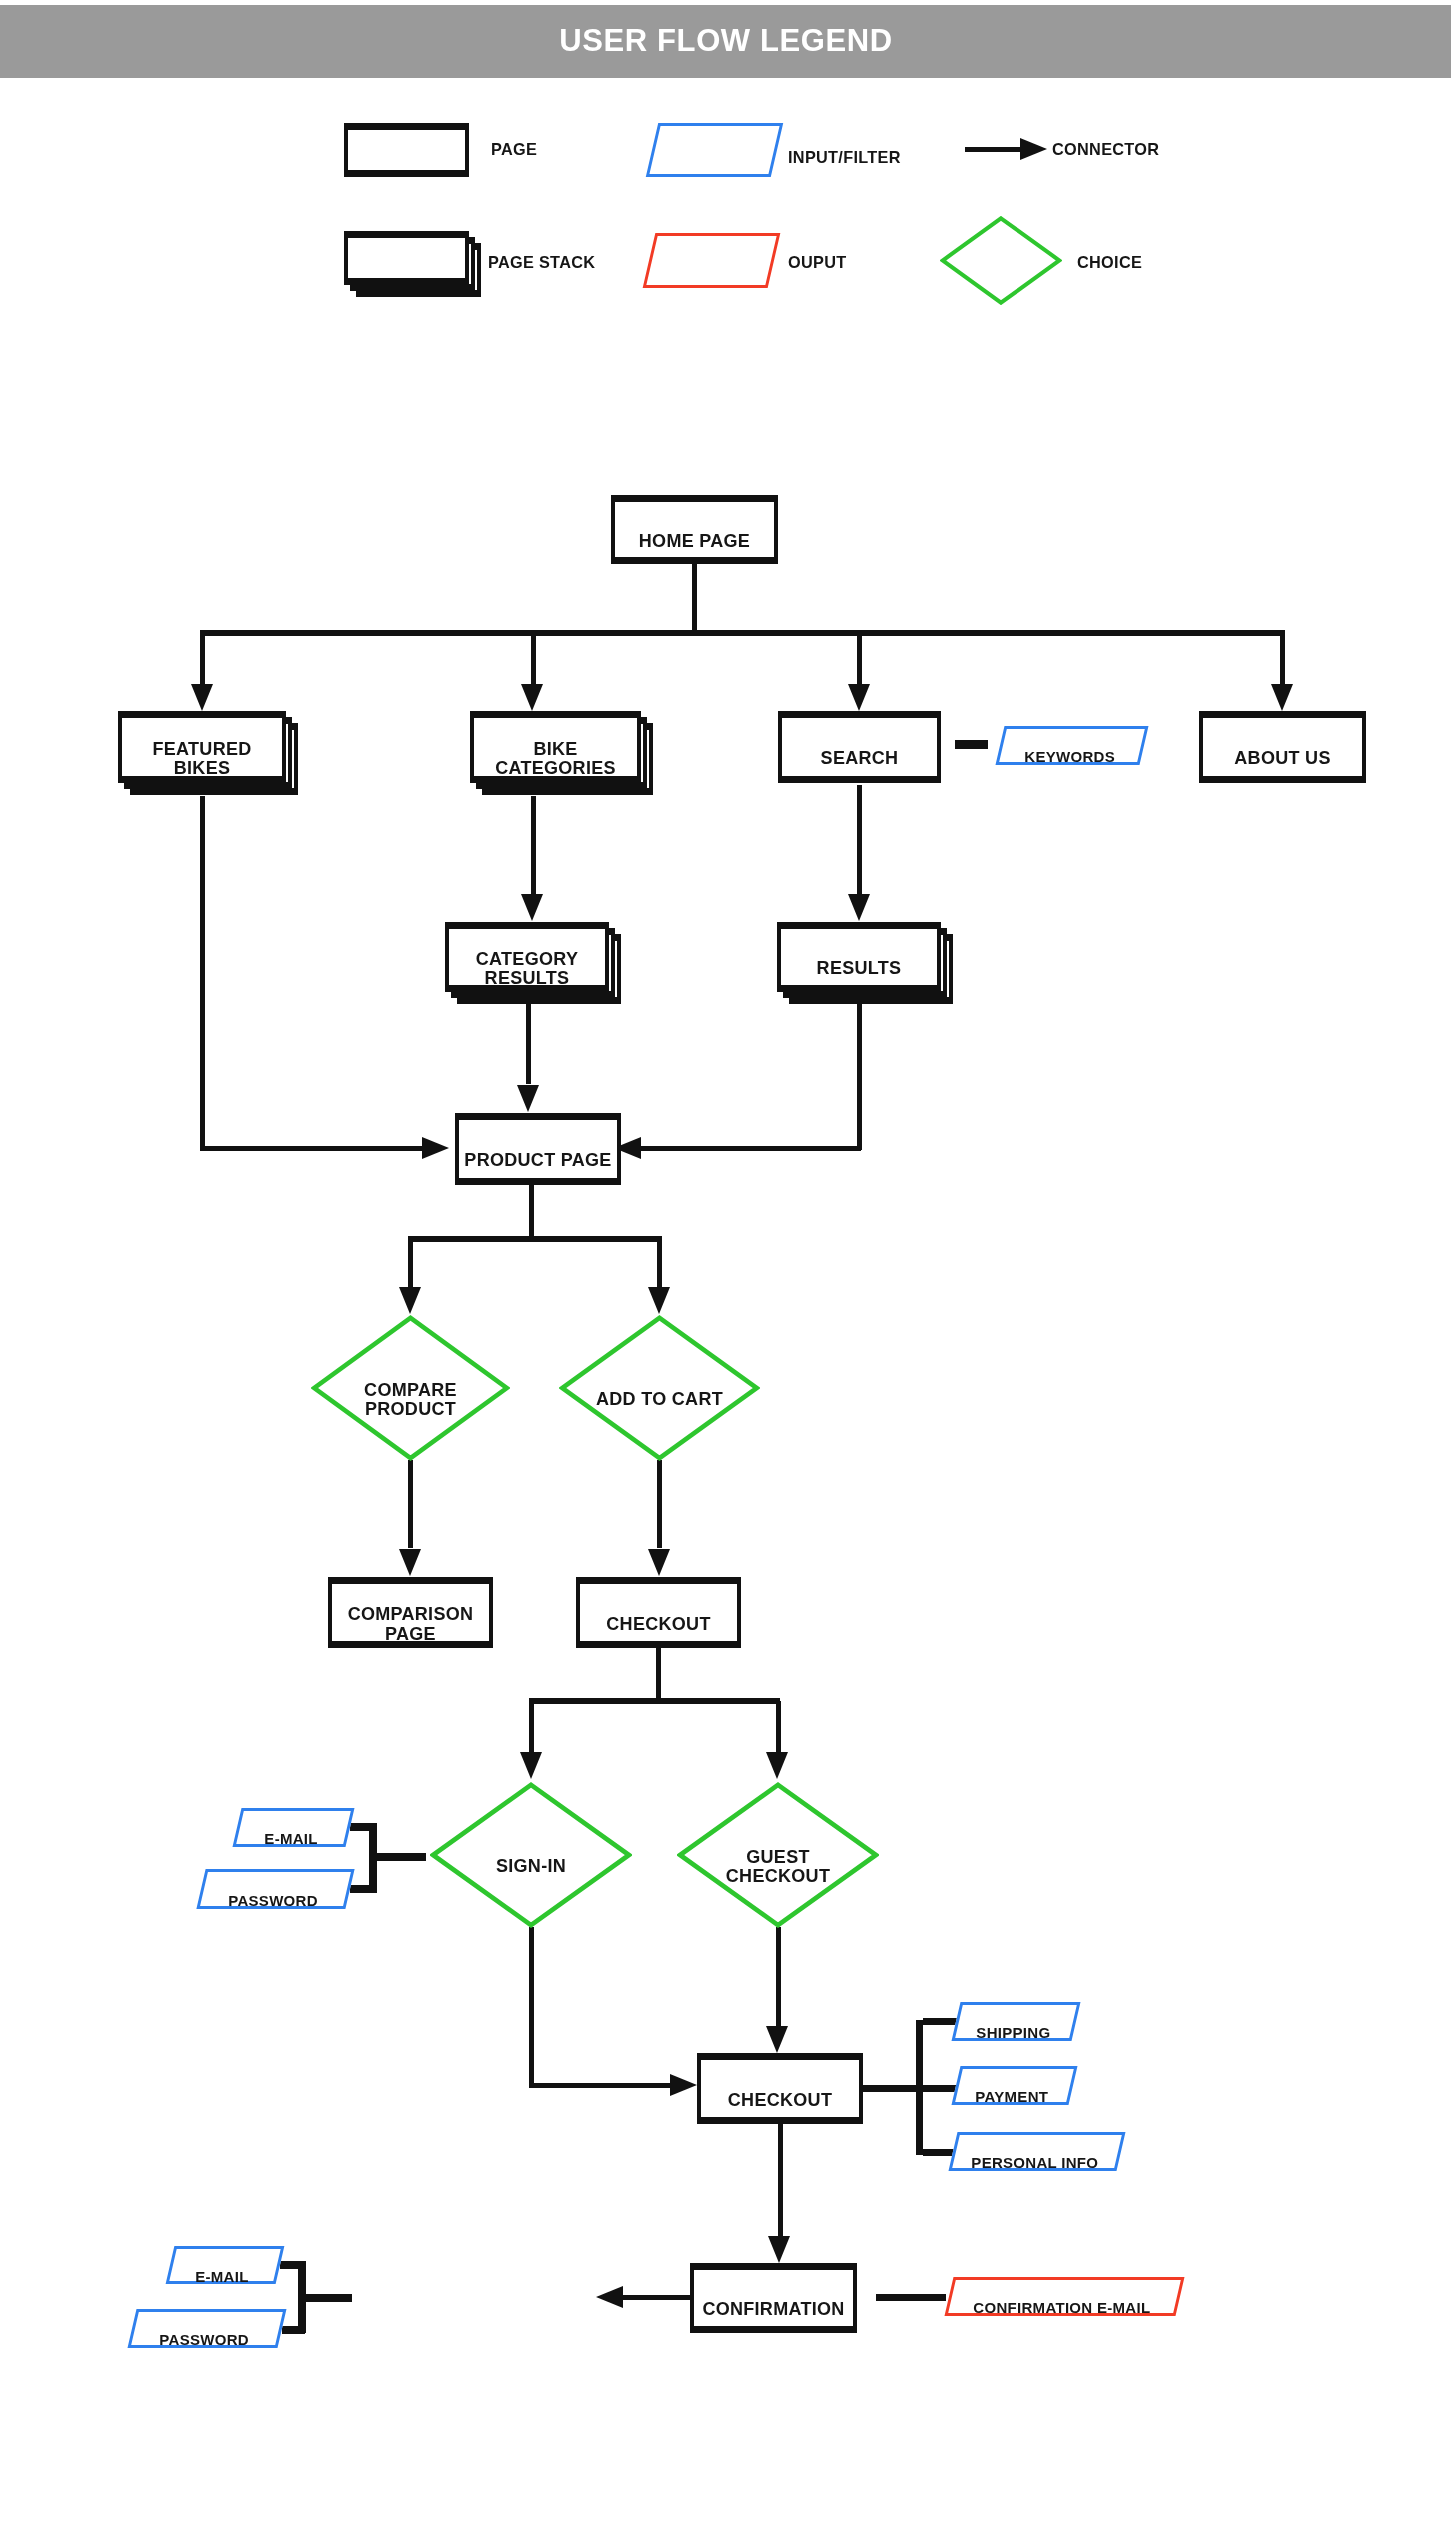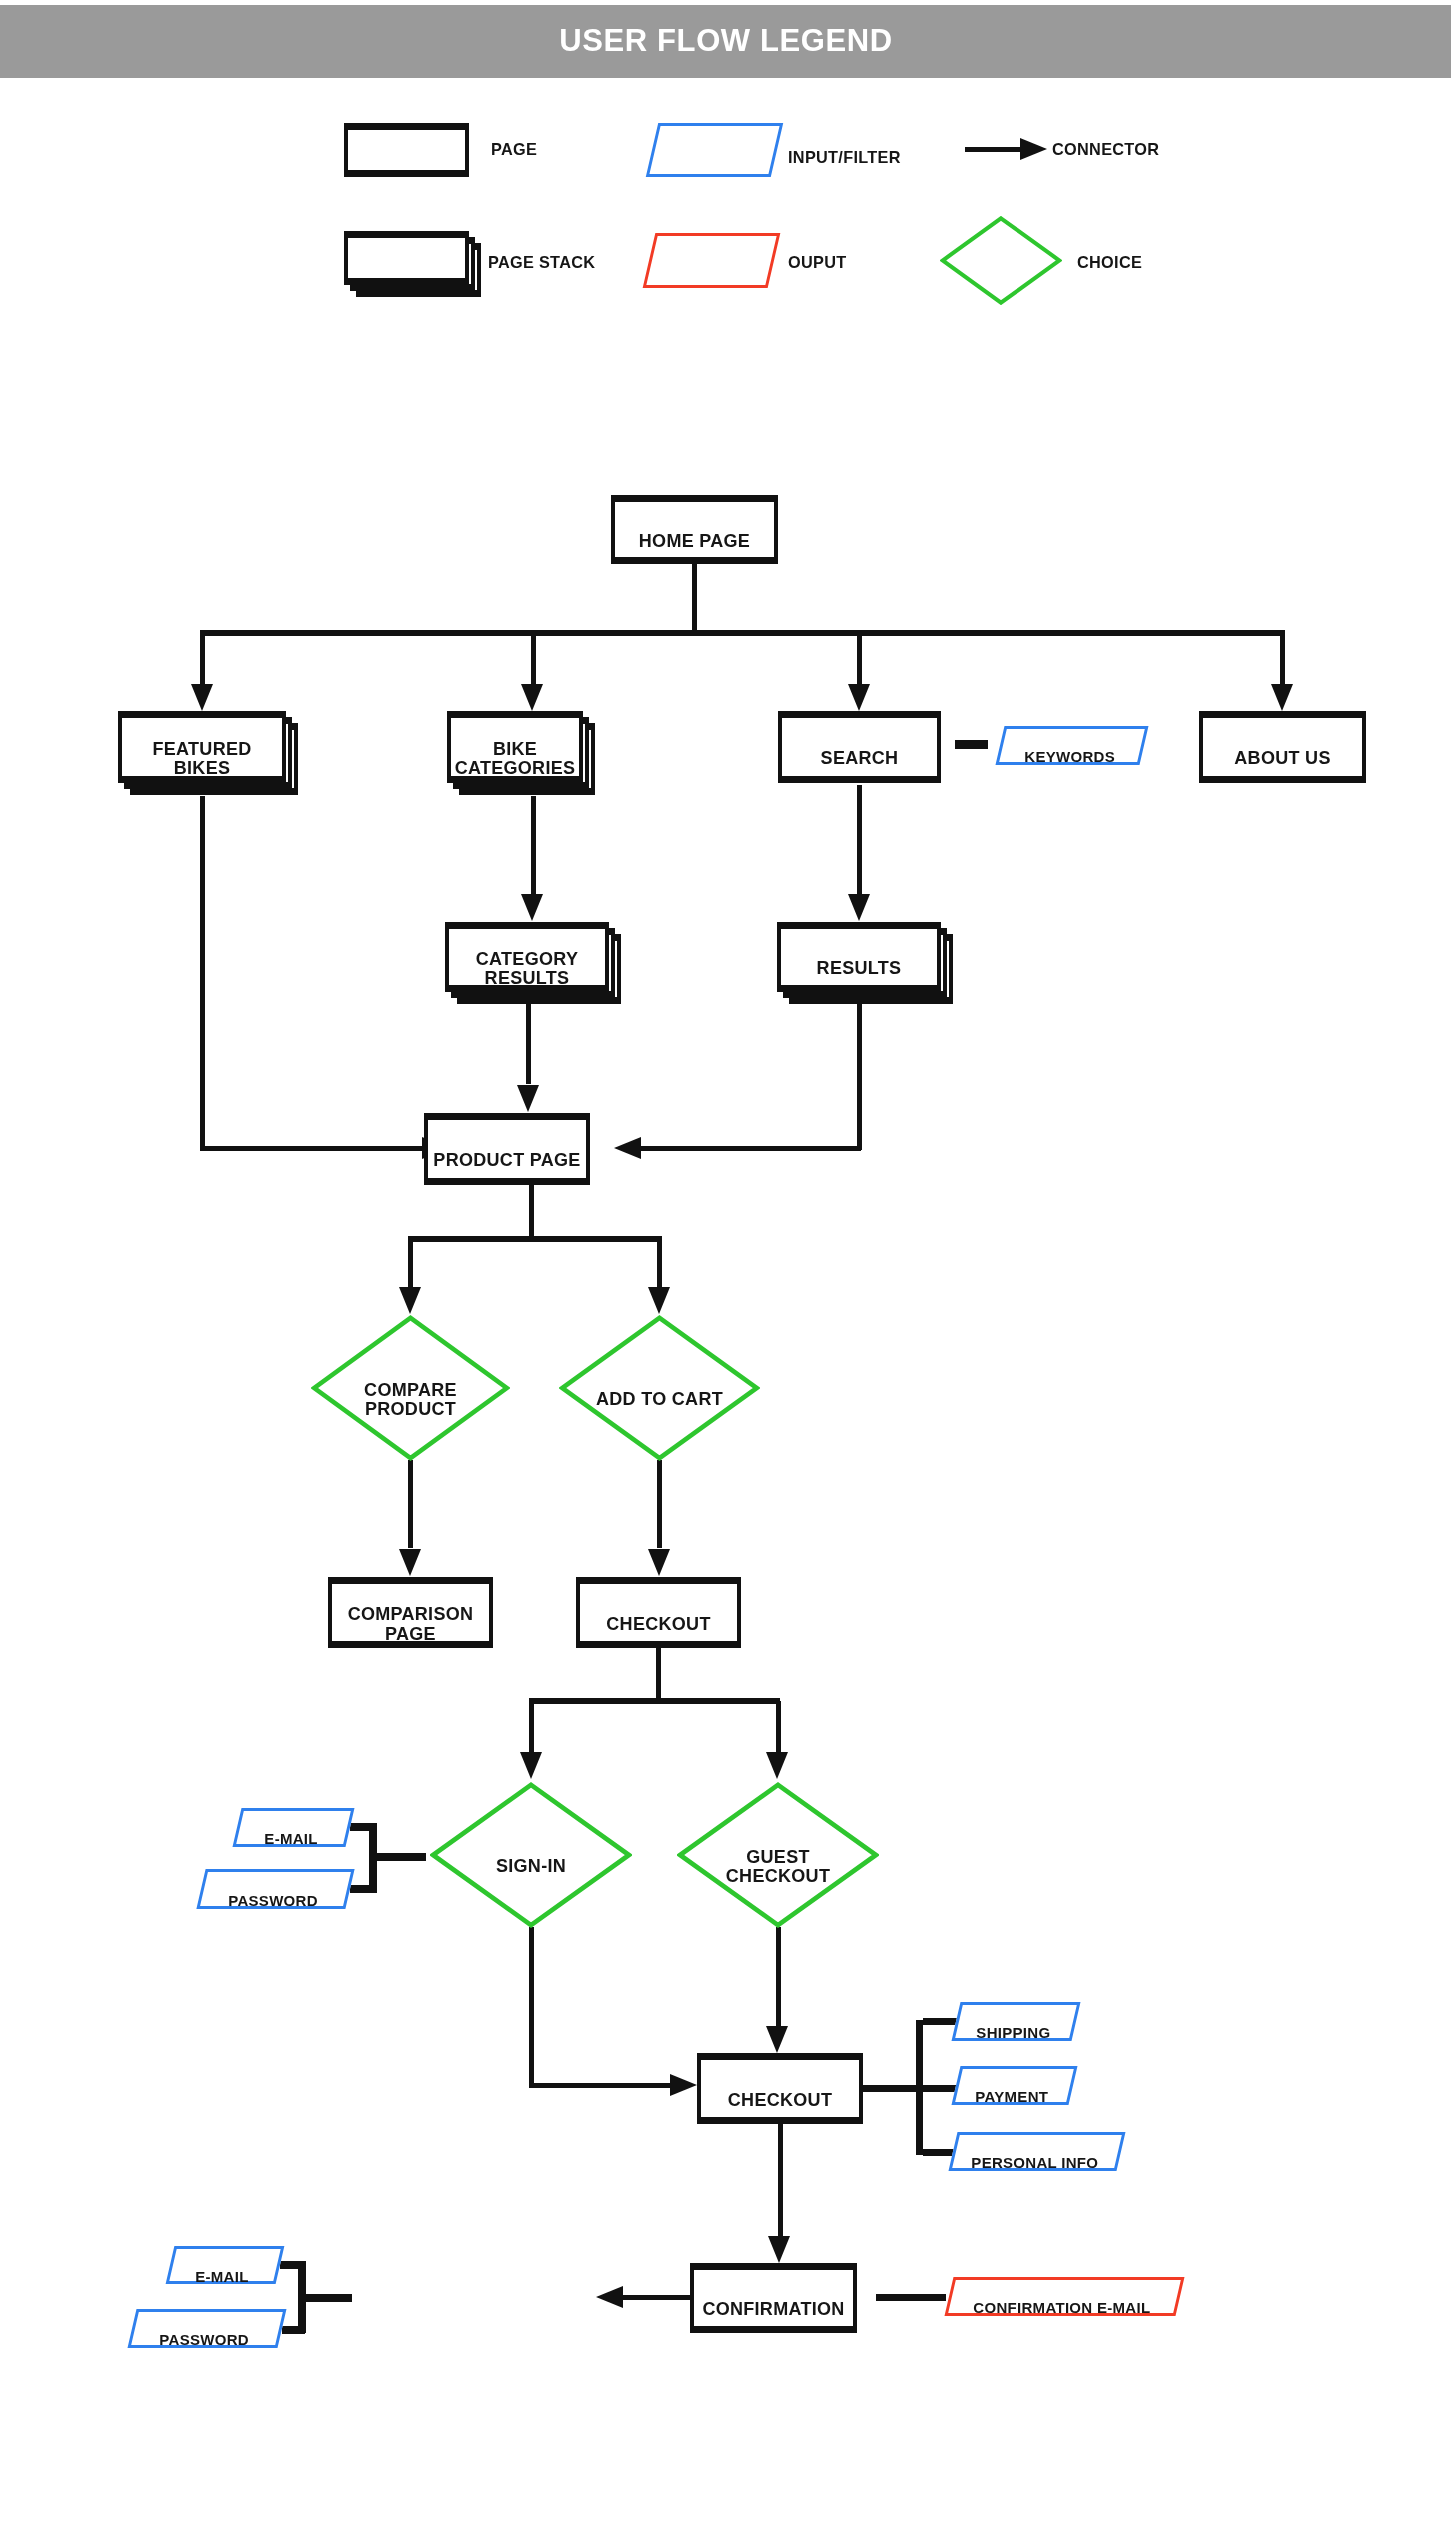--- a/index.html
+++ b/index.html
@@ -177,21 +177,21 @@
 
   <div class="stack" style="left:118px;top:711px;width:168px;height:72px;">
     <div class="sheet s2"></div>
       <div class="sheet s1"></div>
     <div class="sheet face">
         <span class="label">FEATURED
 BIKES</span>
       </div>
   </div>
 
-  <div class="stack" style="left:447px;top:711px;width:136px;height:72px;">
+  <div class="stack" style="left:470px;top:711px;width:171px;height:72px;">
     <div class="sheet s2"></div>
       <div class="sheet s1"></div>
     <div class="sheet face">
         <span class="label">BIKE
 CATEGORIES</span>
       </div>
   </div>
 
   <div class="page" style="left:778px;top:711px;width:163px;height:72px;">
     <span class="label">SEARCH</span>
@@ -215,21 +215,21 @@
   </div>
 
   <div class="stack" style="left:777px;top:922px;width:164px;height:70px;">
     <div class="sheet s2"></div>
       <div class="sheet s1"></div>
     <div class="sheet face">
         <span class="label">RESULTS</span>
       </div>
   </div>
 
-  <div class="page" style="left:424px;top:1113px;width:166px;height:72px;">
+  <div class="page" style="left:455px;top:1113px;width:166px;height:72px;">
     <span class="label">PRODUCT PAGE</span>
   </div>
 
   <div class="diamond" style="left:559px;top:1315px;width:201px;height:146px;">
     <svg width="201" height="146" viewBox="0 0 346 252">
         <polygon points="173,5 341,126 173,247 5,126" fill="#ffffff" stroke="#2EC62E" stroke-width="8"></polygon>
       </svg>
     <span class="label">ADD TO CART</span>
   </div>
 

